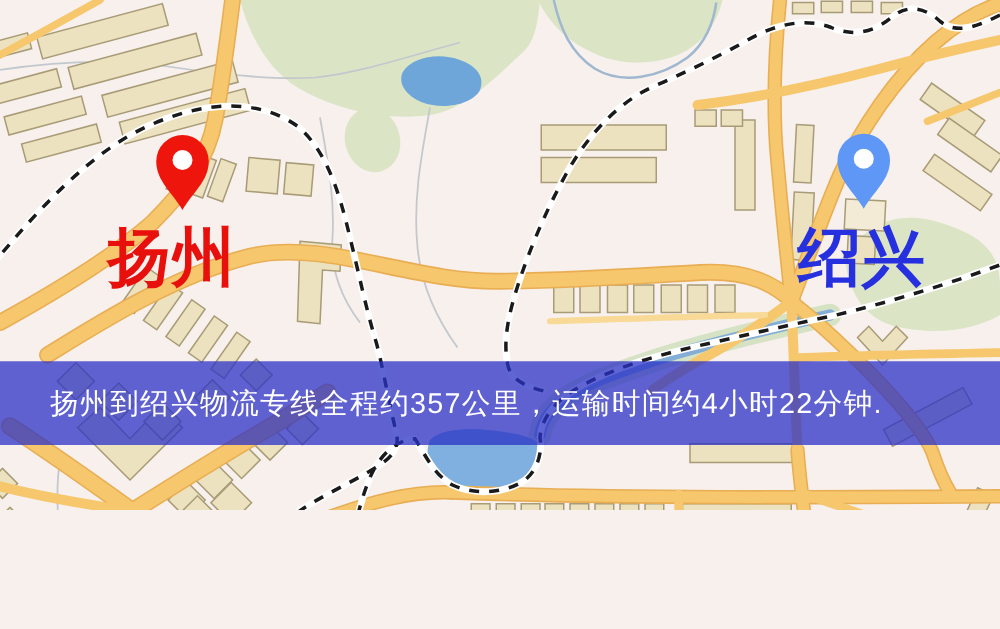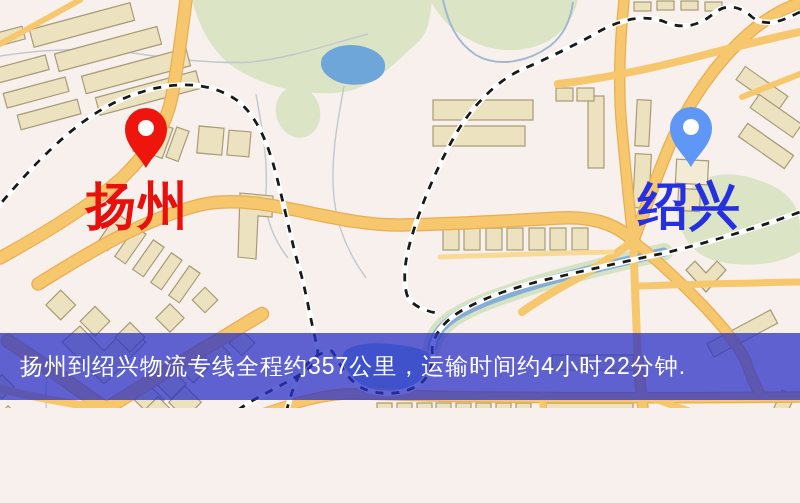--- a/index.html
+++ b/index.html
@@ -1,21 +1,21 @@
 <!DOCTYPE html>
 <html><head>
 <meta charset="utf-8">
 <style>
   html,body{margin:0;padding:0;background:#f7f0ec;}
   .stage{position:relative;width:800px;height:408px;overflow:hidden;
          font-family:"Liberation Sans",sans-serif;}
   .map-svg{position:absolute;left:0;top:0;display:block;}
   .banner{position:absolute;left:0;top:289px;width:800px;height:67px;
           background:rgba(43,50,198,0.75);
-          display:flex;align-items:center;box-sizing:border-box;padding-left:20px;margin-top:44px;}
+          display:flex;align-items:center;box-sizing:border-box;padding-left:40px;}
   .banner span{color:#ffffff;font-size:23px;letter-spacing:1px;
                font-family:"Liberation Sans",sans-serif;white-space:nowrap;}
   .city-label{font-family:"Liberation Serif",serif;font-weight:bold;font-size:51px;}
 </style>
 </head>
 <body>
 
 <div class="stage">
 
 <svg class="map-svg" width="800" height="503" viewBox="0 0 800 503">

